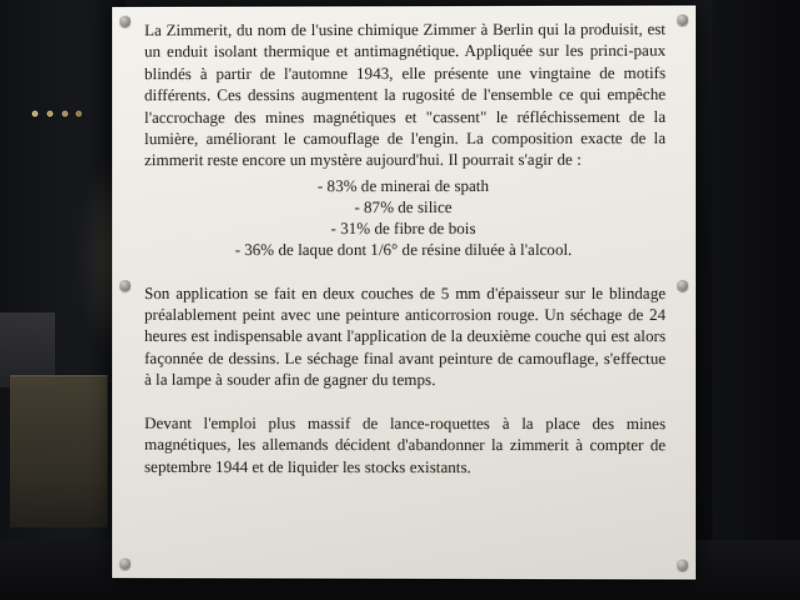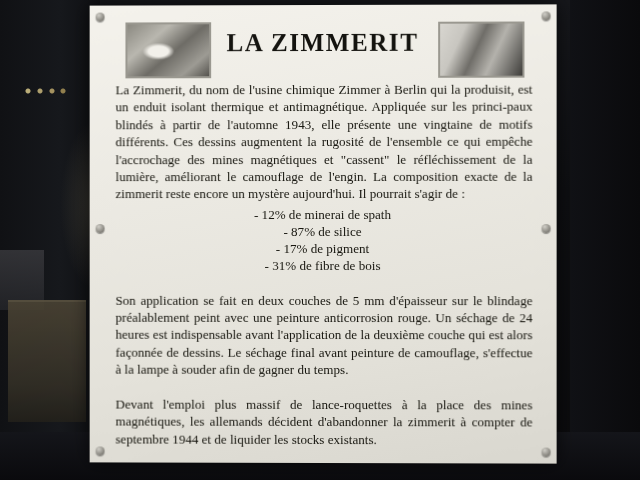--- a/index.html
+++ b/index.html
@@ -190,39 +190,30 @@
   <div id="panel">
     <div id="panel-inner">
 
       <span class="bolt tl"></span>
       <span class="bolt tr"></span>
       <span class="bolt ml"></span>
       <span class="bolt mr"></span>
       <span class="bolt bl"></span>
       <span class="bolt br"></span>
 
-      <div class="header">
-        <div class="photo left">
-          <div class="ph-img"></div>
-        </div>
-        <div class="title">LA ZIMMERIT</div>
-        <div class="photo right">
-          <div class="ph-img"></div>
-        </div>
-      </div>
 
       <div class="body-text">
         <p>La Zimmerit, du nom de l'usine chimique Zimmer à Berlin qui la produisit, est un enduit isolant thermique et antimagnétique. Appliquée sur les princi-paux blindés à partir de l'automne 1943, elle présente une vingtaine de motifs différents. Ces dessins augmentent la rugosité de l'ensemble ce qui empêche l'accrochage des mines magnétiques et "cassent" le réfléchissement de la lumière, améliorant le camouflage de l'engin. La composition exacte de la zimmerit reste encore un mystère aujourd'hui. Il pourrait s'agir de :</p>
       </div>
 
       <ul class="composition-list">
-        <li>- 12% de minerai de spath</li>
+        <li>- 83% de minerai de spath</li>
         <li>-  87% de silice</li>
-        <li>- 17% de pigment</li>
         <li>-  31% de fibre de bois</li>
+        <li>- 36% de laque dont 1/6° de résine diluée à l'alcool.</li>
       </ul>
 
       <div class="para-gap"></div>
 
       <div class="body-text">
         <p>Son application se fait en deux couches de 5 mm d'épaisseur  sur le blindage préalablement peint avec une peinture anticorrosion rouge. Un séchage de 24 heures est indispensable avant l'application de la deuxième couche qui est alors façonnée de dessins. Le séchage final avant peinture de camouflage, s'effectue à la lampe à souder afin de gagner du temps.</p>
       </div>
 
       <div class="para-gap"></div>
 

